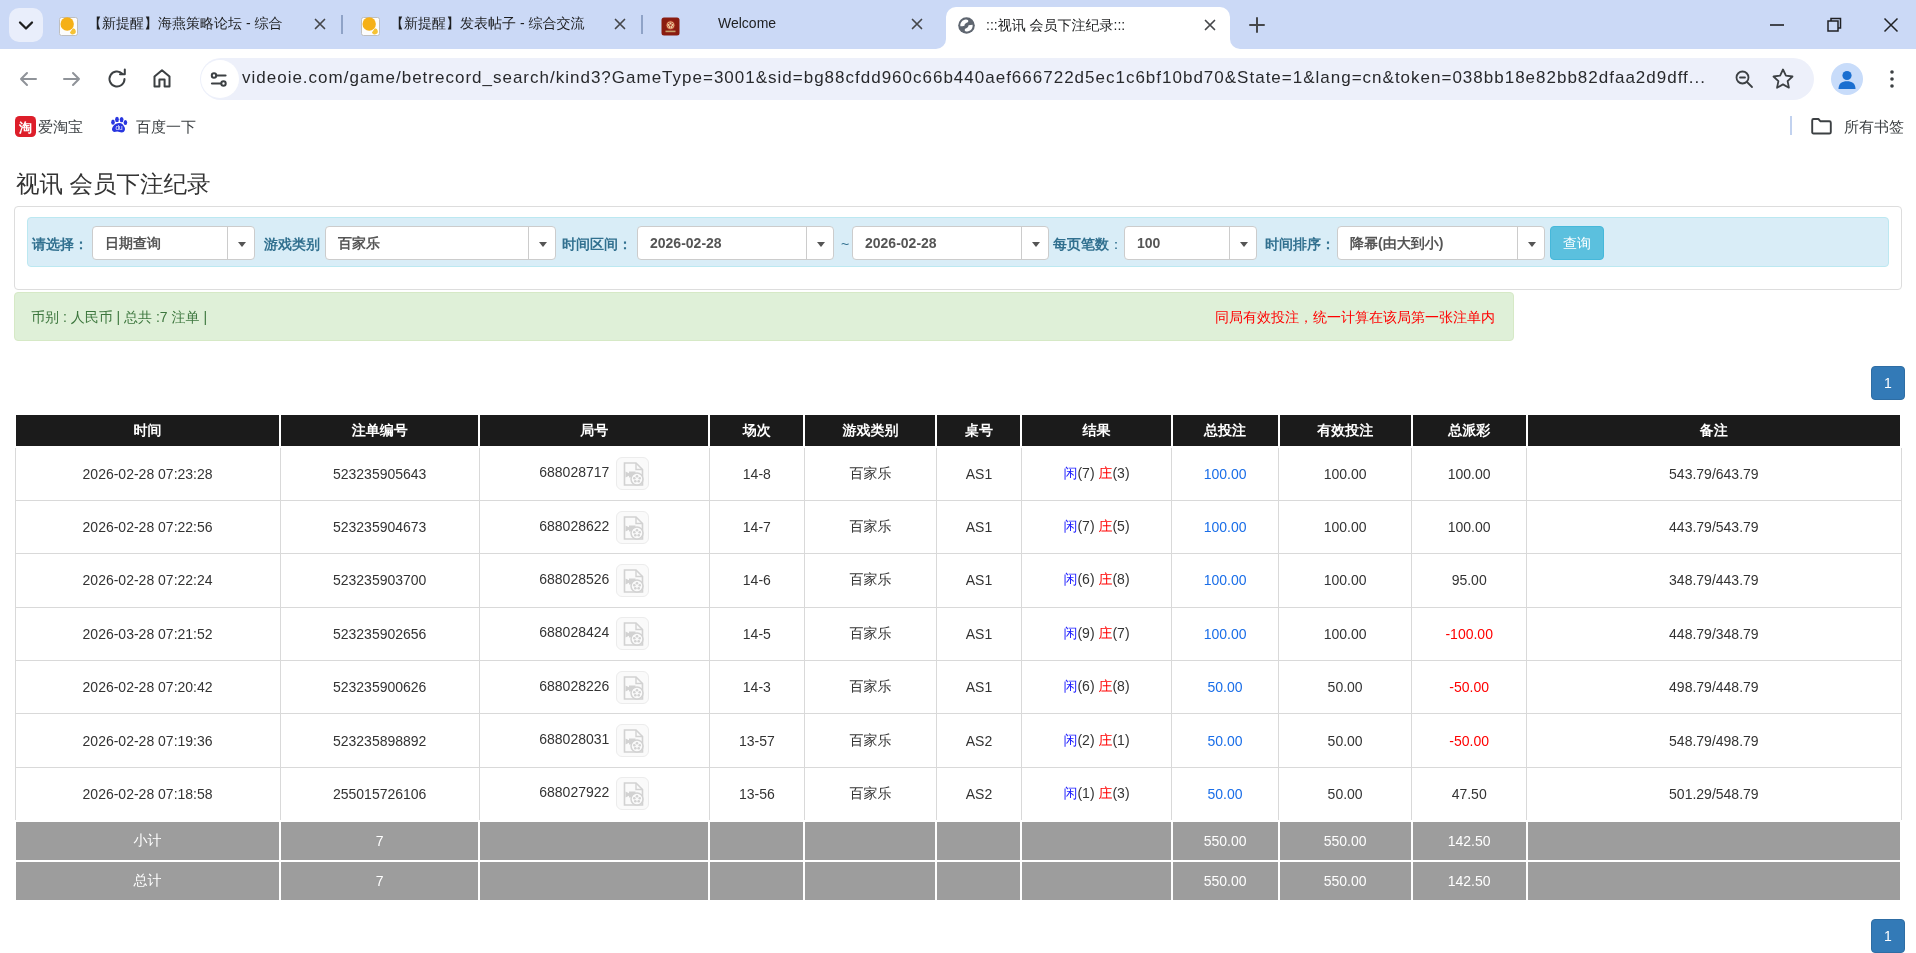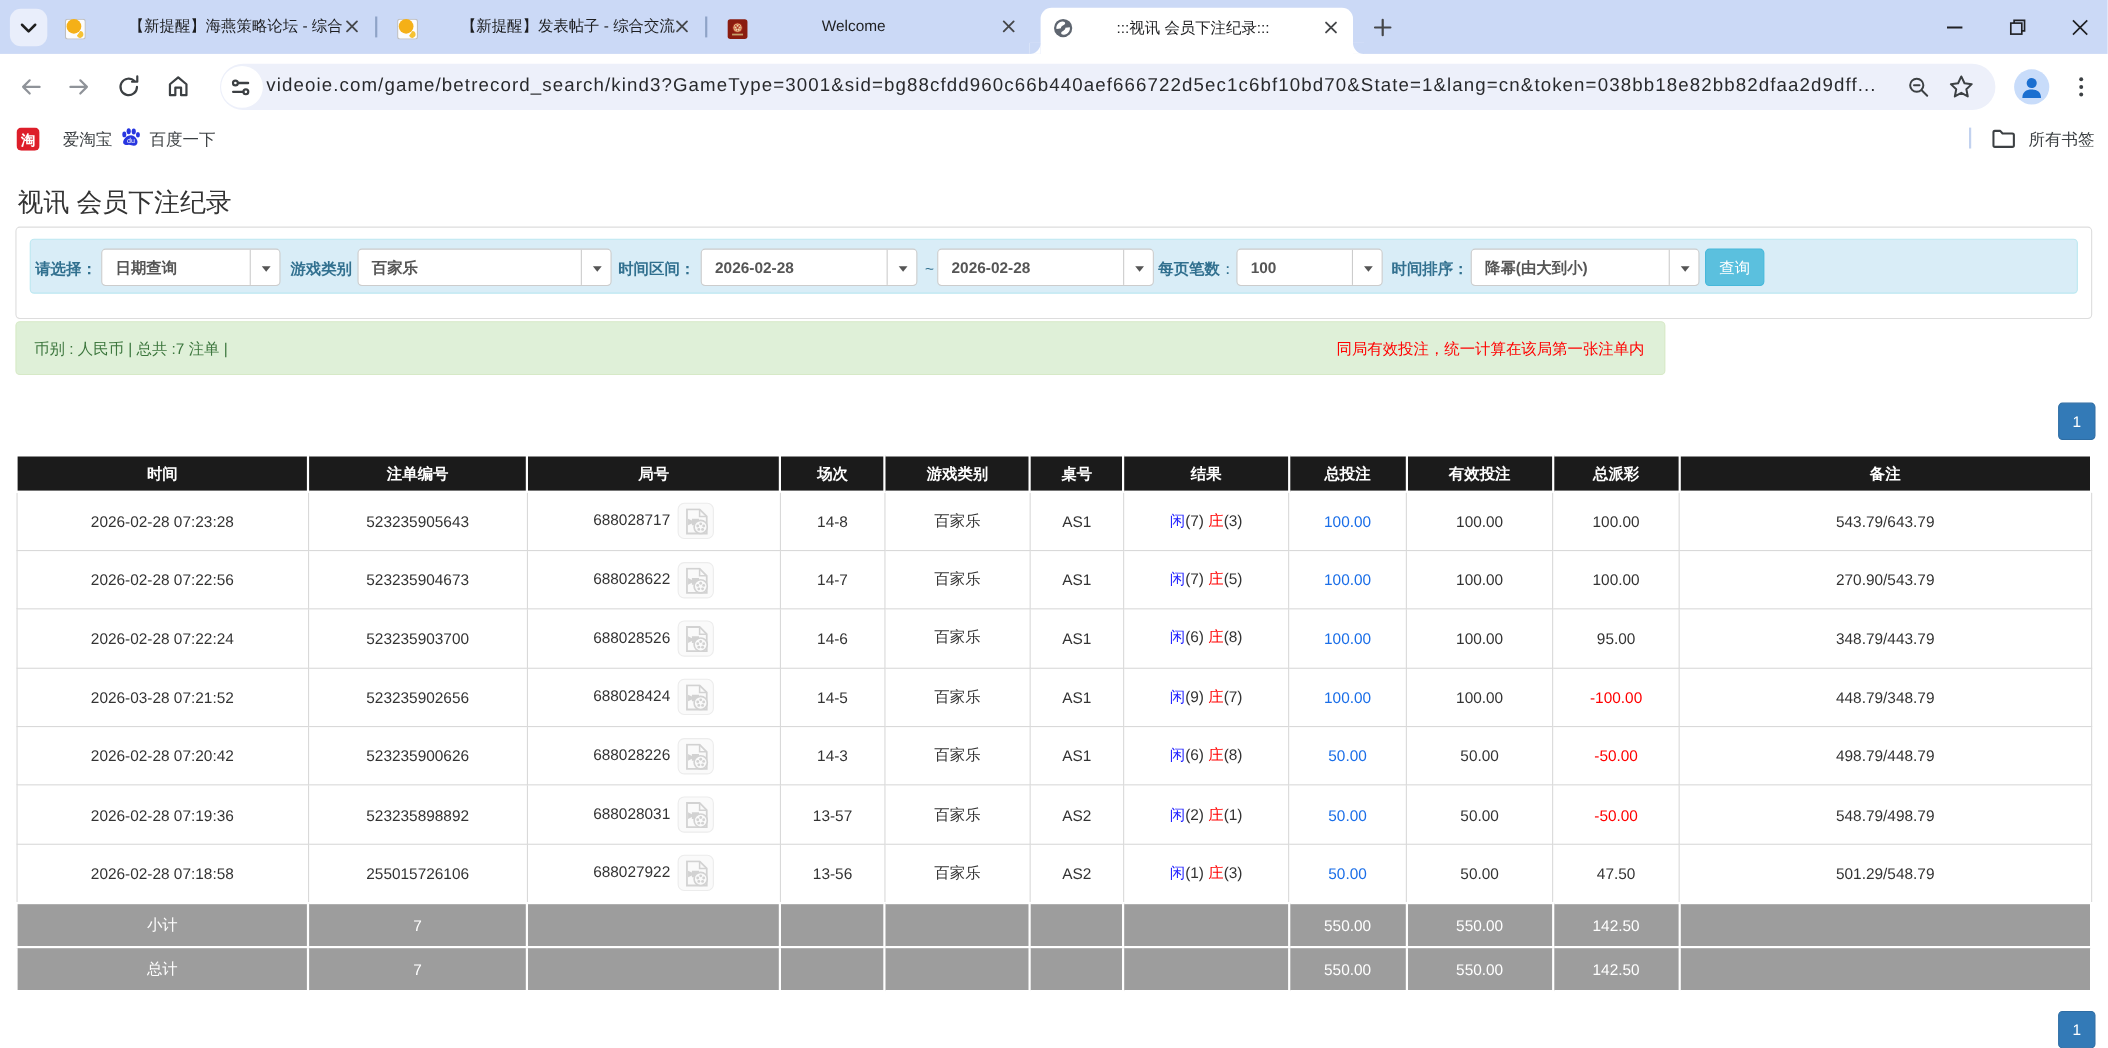--- a/index.html
+++ b/index.html
@@ -3,21 +3,21 @@
 <meta charset="utf-8">
 <style>
 * { margin:0; padding:0; box-sizing:border-box; }
 html,body { width:1916px; height:953px; overflow:hidden; background:#fff;
   font-family:"Liberation Sans",sans-serif; }
 .abs { position:absolute; }
 
 #tabstrip { position:absolute; left:0; top:0; width:1916px; height:49px; background:#cbd9f6; }
 #chevbtn { position:absolute; left:9px; top:8px; width:34px; height:34px; border-radius:10px; background:#e9eefb; }
 .tfav { position:absolute; top:17px; width:19px; height:19px; }
-.ttitle { position:absolute; top:15px; font-size:14px; color:#1d1e20; white-space:nowrap; overflow:hidden;margin-left:29px; }
+.ttitle { position:absolute; top:15px; font-size:14px; color:#1d1e20; white-space:nowrap; overflow:hidden; }
 .tx { position:absolute; top:16px; width:16px; height:16px; }
 .tsep { position:absolute; top:15px; width:2px; height:19px; background:#8fa3c7; }
 #activetab { position:absolute; left:946px; top:7px; width:284px; height:42px; background:#fff; border-radius:10px 10px 0 0; }
 #toolbar { position:absolute; left:0; top:49px; width:1916px; height:59px; background:#fff; border-radius:16px 16px 0 0; }
 .navic { position:absolute; top:0; }
 #omnibox { position:absolute; left:200px; top:58px; width:1614px; height:42px; border-radius:21px; background:#edf0fa; }
 #tunecirc { position:absolute; left:201px; top:60px; width:38px; height:38px; border-radius:50%; background:#fff; }
 #urltext { position:absolute; left:242px; top:68px; width:1476px; font-size:17px; letter-spacing:1px; color:#28292c; white-space:nowrap; overflow:hidden; }
 #avatar { position:absolute; left:1831px; top:63px; width:32px; height:32px; border-radius:50%; background:#c8dcfa; }
 #bookmarks { position:absolute; left:0; top:108px; width:1916px; height:38px; background:#fff; }
@@ -165,21 +165,21 @@
     <circle cx="13" cy="6" r="1.8" fill="#3c4043"></circle>
     <circle cx="13" cy="13" r="1.8" fill="#3c4043"></circle>
     <circle cx="13" cy="20" r="1.8" fill="#3c4043"></circle>
   </svg>
 
 <div id="bookmarks"></div>
 <svg class="abs" style="left:15px; top:116px" width="21" height="21" viewBox="0 0 21 21">
     <rect width="21" height="21" rx="4.5" fill="#dd1e2a"></rect>
     <text x="10.5" y="15.8" font-size="13" font-weight="bold" fill="#fff" text-anchor="middle" font-family="Liberation Sans">淘</text>
   </svg>
-<div class="bktext" style="left:57px">爱淘宝</div>
+<div class="bktext" style="left:38px">爱淘宝</div>
 <svg class="abs" style="left:109px; top:115px" width="20" height="20" viewBox="0 0 20 20">
     <ellipse cx="4" cy="7.2" rx="1.8" ry="2.6" fill="#2836e0"></ellipse>
     <ellipse cx="8" cy="4.4" rx="1.9" ry="2.7" fill="#2836e0"></ellipse>
     <ellipse cx="12.6" cy="4.6" rx="1.9" ry="2.7" fill="#2836e0"></ellipse>
     <ellipse cx="16.4" cy="7.6" rx="1.8" ry="2.5" fill="#2836e0"></ellipse>
     <path d="M10.2 8 C13 8 14.6 10.2 15.6 12.2 C16.6 14.2 15.8 17.4 12.8 17.4 C10.8 17.4 10 16.6 8.2 16.6 C6.4 16.6 5 17.6 3.6 16 C2.2 14.4 3.4 11.8 4.8 10.4 C6.2 9 7.8 8 10.2 8 Z" fill="#2836e0"></path>
     <text x="10" y="15" font-size="6.5" fill="#fff" text-anchor="middle" font-family="Liberation Sans">du</text>
   </svg>
 <div class="bktext" style="left:136px">百度一下</div>
 <div class="abs" style="left:1790px; top:116px; width:2px; height:19px; background:#c2d2ef;"></div>
@@ -294,21 +294,21 @@
               <circle cx="13.3" cy="19.3" r="1.3" fill="#d2d2d2"></circle>
               <circle cx="16.7" cy="19.3" r="1.3" fill="#d2d2d2"></circle>
             </svg></span></td>
         <td>14-7</td>
         <td>百家乐</td>
         <td>AS1</td>
         <td><span class="xian">闲</span>(7) <span class="zhuang">庄</span>(5)</td>
         <td class="blue">100.00</td>
         <td>100.00</td>
         <td>100.00</td>
-        <td>270.90/543.79</td>
+        <td>443.79/543.79</td>
       </tr>
 <tr>
         <td>2026-02-28 07:22:24</td>
         <td>523235903700</td>
         <td>688028526<span class="vicon"><svg width="24" height="25" viewBox="0 0 24 25">
               <path d="M2.5 1 H14 L20.5 7.5 V23 H2.5 Z" fill="none" stroke="#d2d2d2" stroke-width="1.6"></path>
               <path d="M14 1 V7.5 H20.5" fill="none" stroke="#d2d2d2" stroke-width="1.4"></path>
               <path d="M3.5 9.5 L7 11.2 V9.5 H13.5 V15.5 H7 V13.8 L3.5 15.5 Z" fill="#d2d2d2"></path>
               <circle cx="15" cy="17" r="6" fill="#fafafa" stroke="#d2d2d2" stroke-width="1.5"></circle>
               <circle cx="15" cy="14.2" r="1.3" fill="#d2d2d2"></circle>

